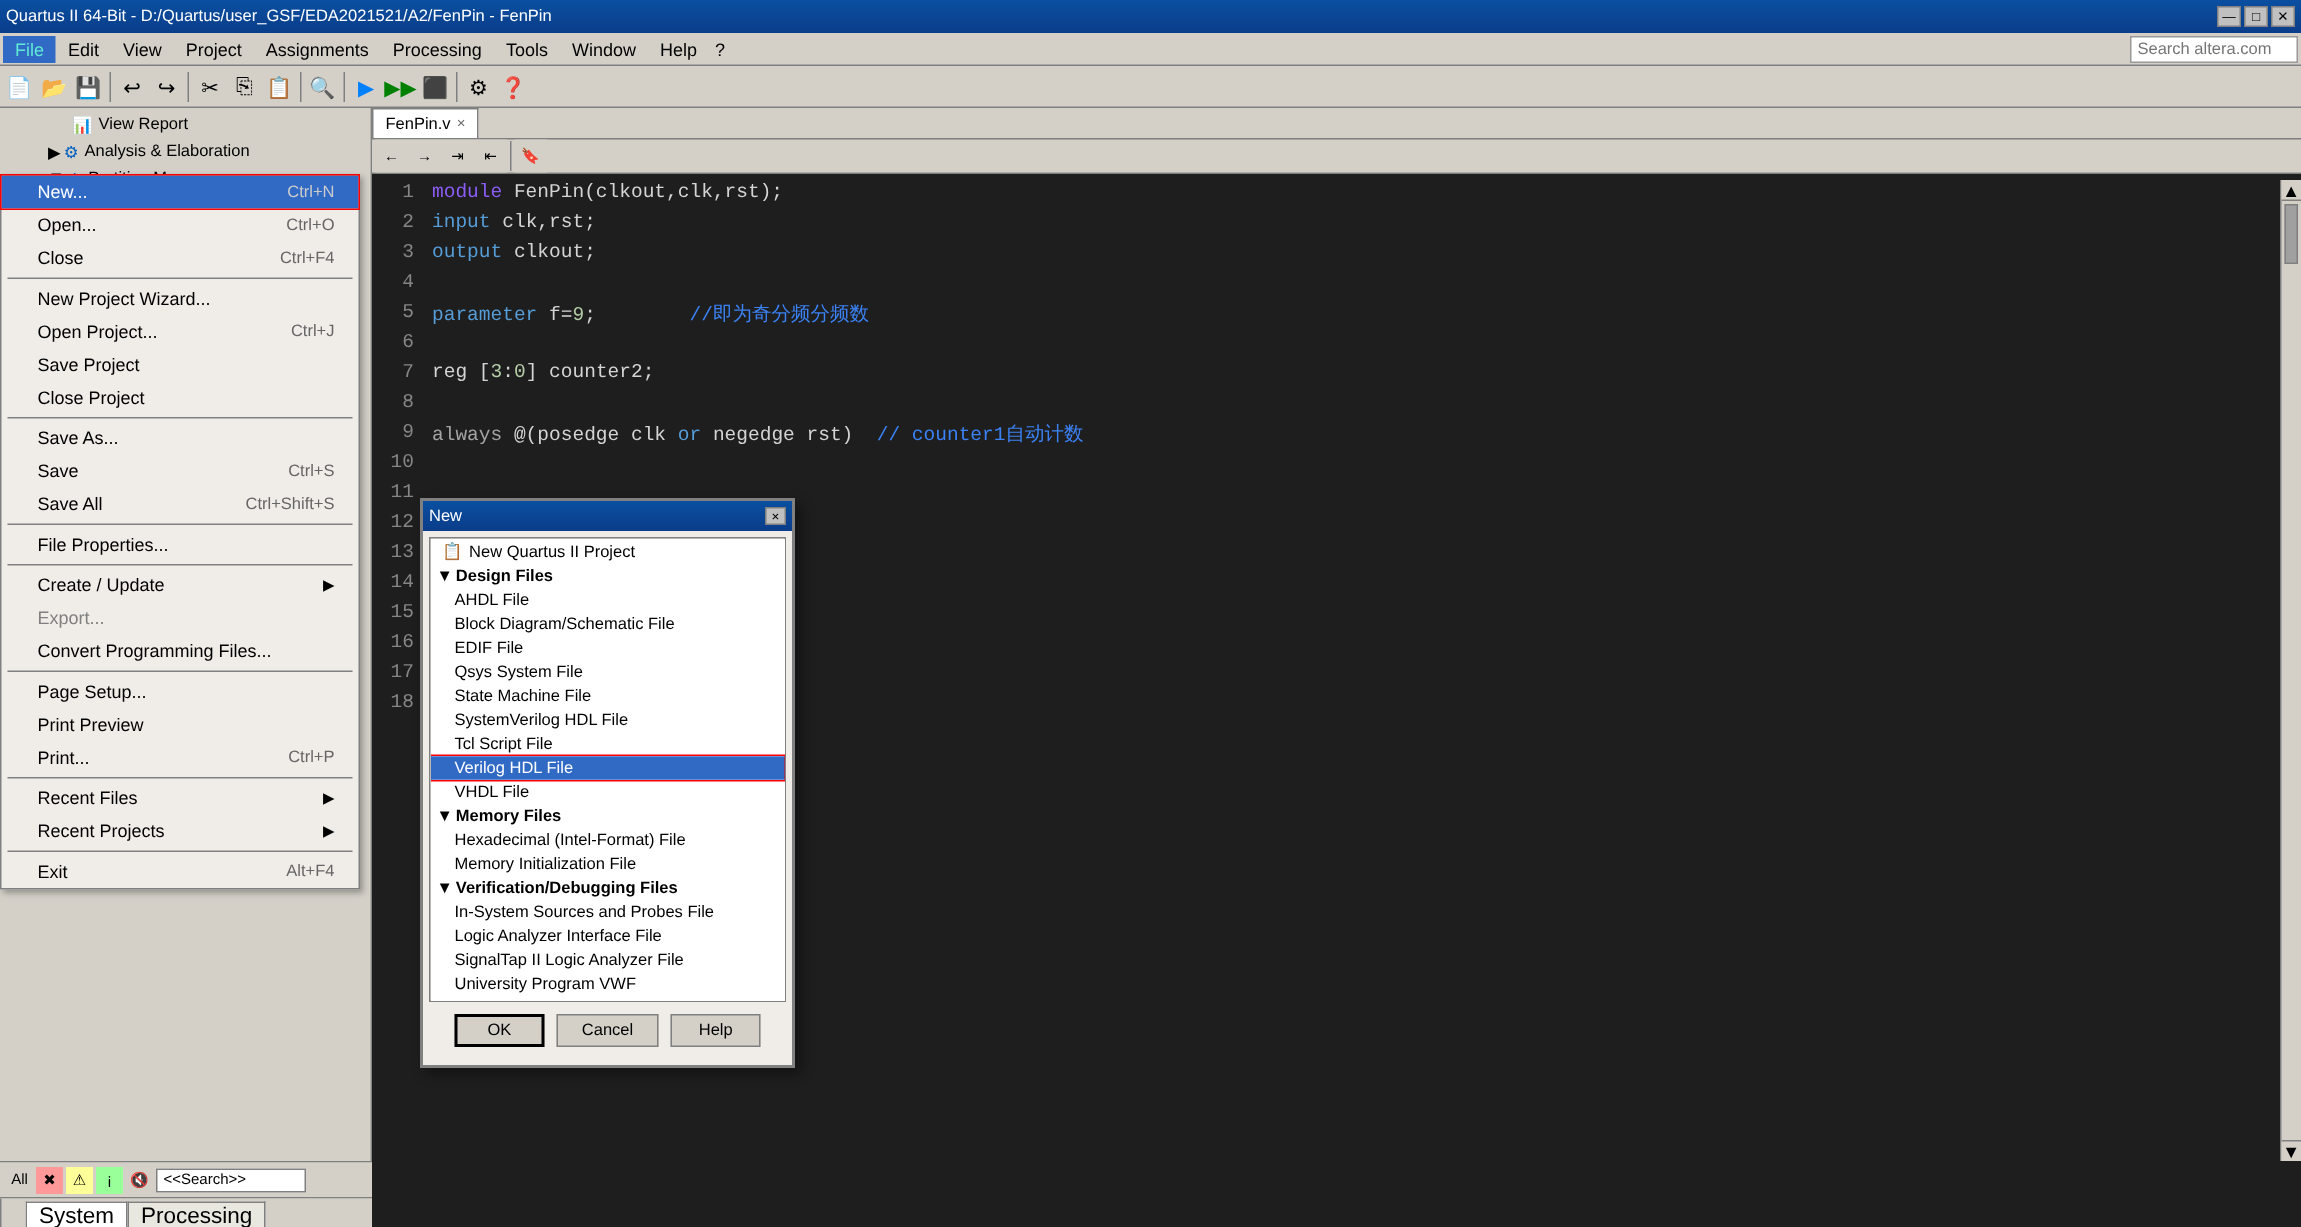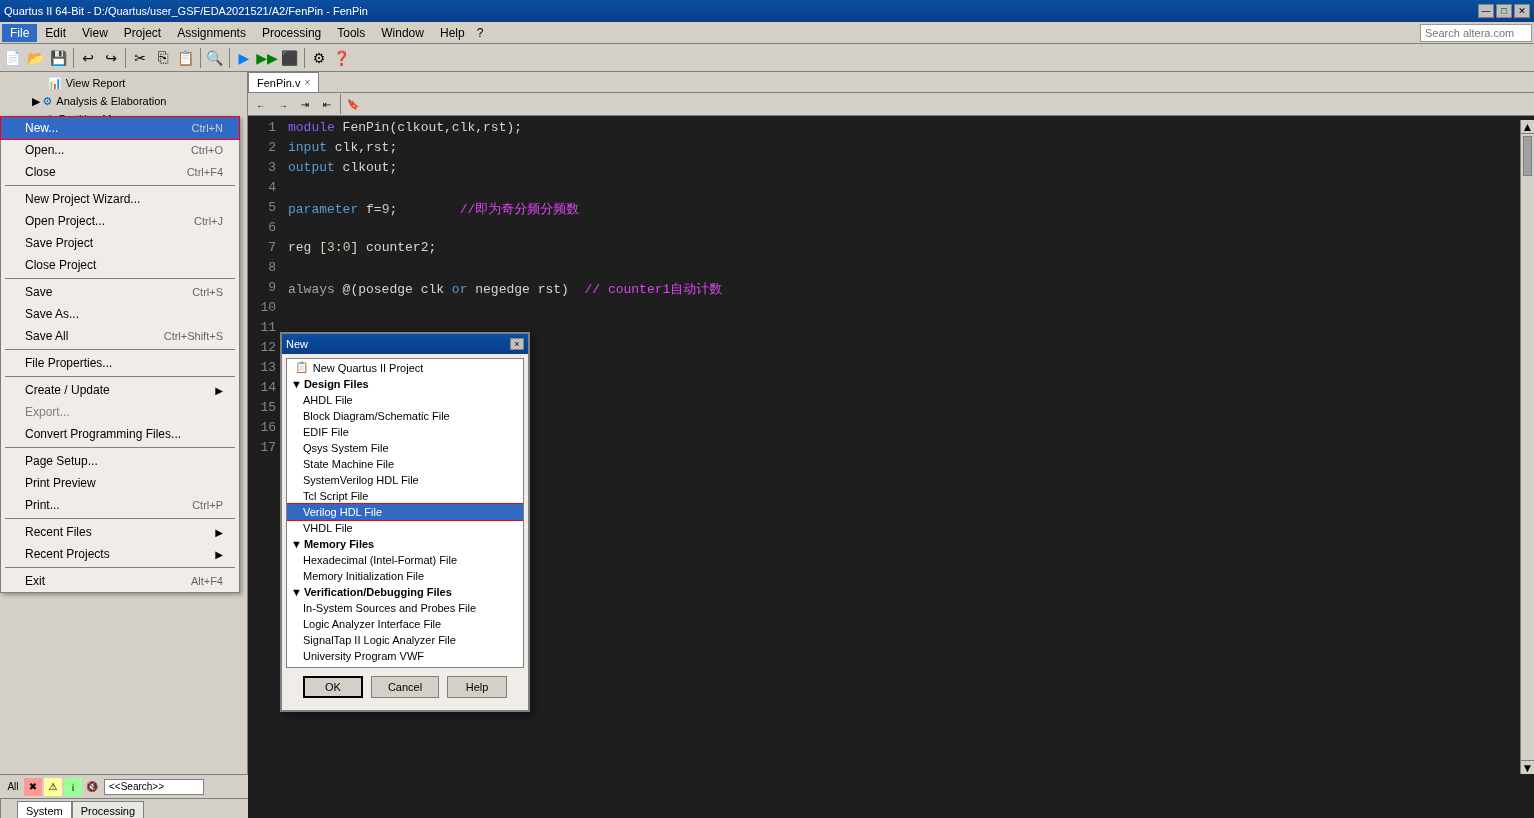--- a/index.html
+++ b/index.html
@@ -35,21 +35,21 @@
       padding: 0 2px;
     }
     .menu-item {
       padding: 2px 8px;
       cursor: pointer;
       font-size: 12px;
       color: #000;
     }
     .menu-item:hover, .menu-item.active {
       background: #316ac5;
-      color: #ffffff;
+      color: #5eead4;
     }
     .menu-bar-right {
       margin-left: auto;
       display: flex;
       align-items: center;
     }
     .search-box {
       border: 1px solid #999;
       background: white;
       padding: 1px 4px;
@@ -129,21 +129,21 @@
       padding-right: 8px;
       user-select: none;
       flex-shrink: 0;
     }
     .line-content { flex: 1; padding-left: 4px; white-space: pre; }
     .kw-module { color: #8b5cf6; }
     .kw-input { color: #569cd6; }
     .kw-output { color: #569cd6; }
     .kw-parameter { color: #569cd6; }
     .kw-always { color: #a3a3a3; }
-    .comment { color: #d946ef; }
+    .comment { color: #3b82f6; }
     .num-val { color: #b5cea8; }
 
     
     .file-menu-dropdown {
       position: absolute;
       top: 44px; left: 0;
       background: #f0ede8;
       border: 1px solid #808080;
       box-shadow: 2px 2px 4px rgba(0,0,0,0.3);
       width: 240px;
@@ -242,21 +242,21 @@
       cursor: pointer;
       min-width: 60px;
       text-align: center;
     }
     .dialog-btn.default { border: 2px solid #000; }
     .bottom-tab {
       background: #e8e8e0;
       border: 1px solid #808080;
       border-bottom: none;
       padding: 2px 8px;
-      font-size: 11px;
+      font-size: 15px;
       cursor: pointer;
       height: 18px;
       display: flex; align-items: center;
     }
     .bottom-tab.active { background: white; }
 
     
     .tree-item {
       display: flex;
       align-items: center;
@@ -438,20 +438,24 @@
         <span class="line-content">f-<span class="num-val">1</span>)</span>
       </div>
       <div class="code-line">
         <span class="line-num">16</span>
         <span class="line-content">);</span>
       </div>
       <div class="code-line">
         <span class="line-num">17</span>
         <span class="line-content"></span>
       </div>
+      <div class="code-line">
+        <span class="line-num">18</span>
+        <span class="line-content">ounter1+<span class="num-val">1</span>:</span>
+      </div>
     </div>
 
     <div style="position:absolute; right:0; top:48px; bottom:0; width:14px; background:#d4d0c8; border-left:1px solid #808080; display:flex; flex-direction:column; z-index:10;">
       <div style="height:14px; background:#d4d0c8; border-bottom:1px solid #808080; display:flex;align-items:center;justify-content:center;cursor:pointer;">▲</div>
       <div style="flex:1; position:relative;">
         <div style="height:40px; background:#a0a0a0; border:1px solid #808080; margin:2px;"></div>
       </div>
       <div style="height:14px; background:#d4d0c8; border-top:1px solid #808080; display:flex;align-items:center;justify-content:center;cursor:pointer;">▼</div>
     </div>
   </div>
@@ -478,25 +482,25 @@
       <span class="dropdown-shortcut">Ctrl+J</span>
     </div>
     <div class="dropdown-item">
       <span>Save Project</span>
     </div>
     <div class="dropdown-item">
       <span>Close Project</span>
     </div>
     <div class="dropdown-separator"></div>
     <div class="dropdown-item">
+      <span>Save As...</span>
+    </div>
+    <div class="dropdown-item">
       <span>Save</span>
       <span class="dropdown-shortcut">Ctrl+S</span>
-    </div>
-    <div class="dropdown-item">
-      <span>Save As...</span>
     </div>
     <div class="dropdown-item">
       <span>Save All</span>
       <span class="dropdown-shortcut">Ctrl+Shift+S</span>
     </div>
     <div class="dropdown-separator"></div>
     <div class="dropdown-item">
       <span>File Properties...</span>
     </div>
     <div class="dropdown-separator"></div>

